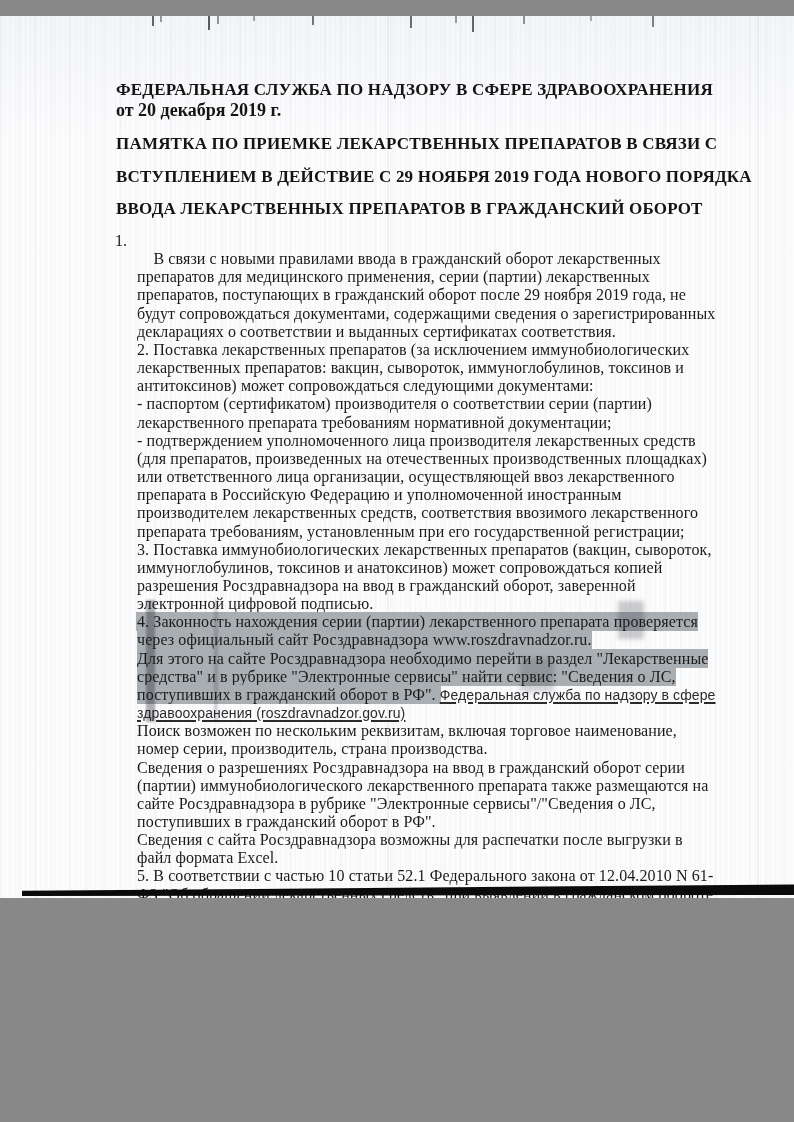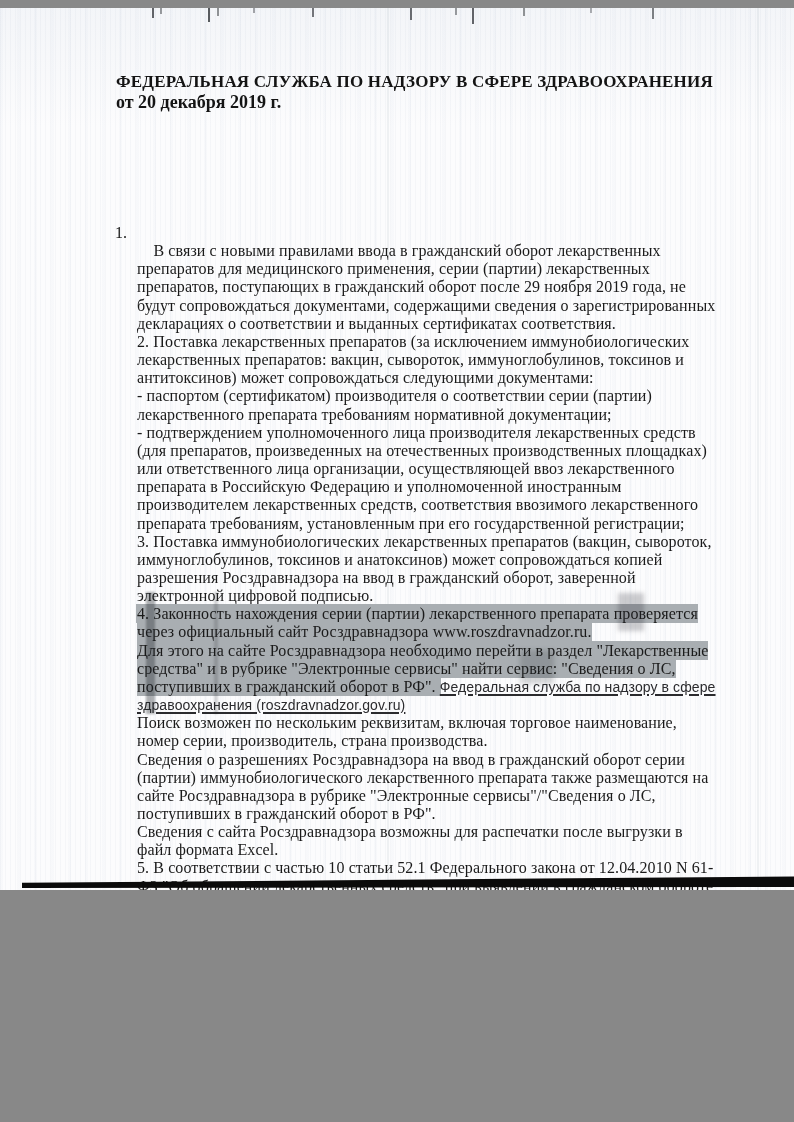--- a/index.html
+++ b/index.html
@@ -1,19 +1,19 @@
 <!DOCTYPE html>
 <html><head>
 <meta charset="utf-8">
 <style>
   html,body{margin:0;padding:0;background:#888;}
   .page{
     position:relative;
     width:794px;height:882px;
-    margin:8px auto;
+    margin:16px auto;
     overflow:hidden;
     background:
       repeating-linear-gradient(90deg, rgba(120,140,170,0.055) 0px, rgba(120,140,170,0.055) 1px, transparent 1px, transparent 5px),
       repeating-linear-gradient(90deg, rgba(140,160,190,0.04) 0px, rgba(140,160,190,0.04) 3px, transparent 3px, transparent 17px),
       linear-gradient(180deg, rgba(200,210,224,0.16) 0px, rgba(200,210,224,0.0) 120px),
       #fcfcfd;
     font-family:"Liberation Serif", serif;
     color:#1c1c1c;
   }
   
@@ -79,20 +79,23 @@
   <div class="tstreak" style="left:523px;height:8px;opacity:.55"></div>
   <div class="tstreak" style="left:590px;height:5px;opacity:.4"></div>
   <div class="tstreak" style="left:652px;height:11px;opacity:.65"></div>
 
   <div class="vline" style="left:387px"></div>
   <div class="vline" style="left:757px"></div>
 
   <div class="org-header">ФЕДЕРАЛЬНАЯ СЛУЖБА ПО НАДЗОРУ В СФЕРЕ ЗДРАВООХРАНЕНИЯ</div>
   <div class="date-line">от 20 декабря 2019 г.</div>
 
+  <div class="doc-title">ПАМЯТКА ПО ПРИЕМКЕ ЛЕКАРСТВЕННЫХ ПРЕПАРАТОВ В СВЯЗИ С
+ВСТУПЛЕНИЕМ В ДЕЙСТВИЕ С 29 НОЯБРЯ 2019 ГОДА НОВОГО ПОРЯДКА
+ВВОДА ЛЕКАРСТВЕННЫХ ПРЕПАРАТОВ В ГРАЖДАНСКИЙ ОБОРОТ</div>
 
   <div class="body-block">
     <span class="list-marker">1.</span><span>В связи с новыми правилами ввода в гражданский оборот лекарственных
 препаратов для медицинского применения, серии (партии) лекарственных
 препаратов, поступающих в гражданский оборот после 29 ноября 2019 года, не
 будут сопровождаться документами, содержащими сведения о зарегистрированных
 декларациях о соответствии и выданных сертификатах соответствия.
 2. Поставка лекарственных препаратов (за исключением иммунобиологических
 лекарственных препаратов: вакцин, сывороток, иммуноглобулинов, токсинов и
 антитоксинов) может сопровождаться следующими документами:

